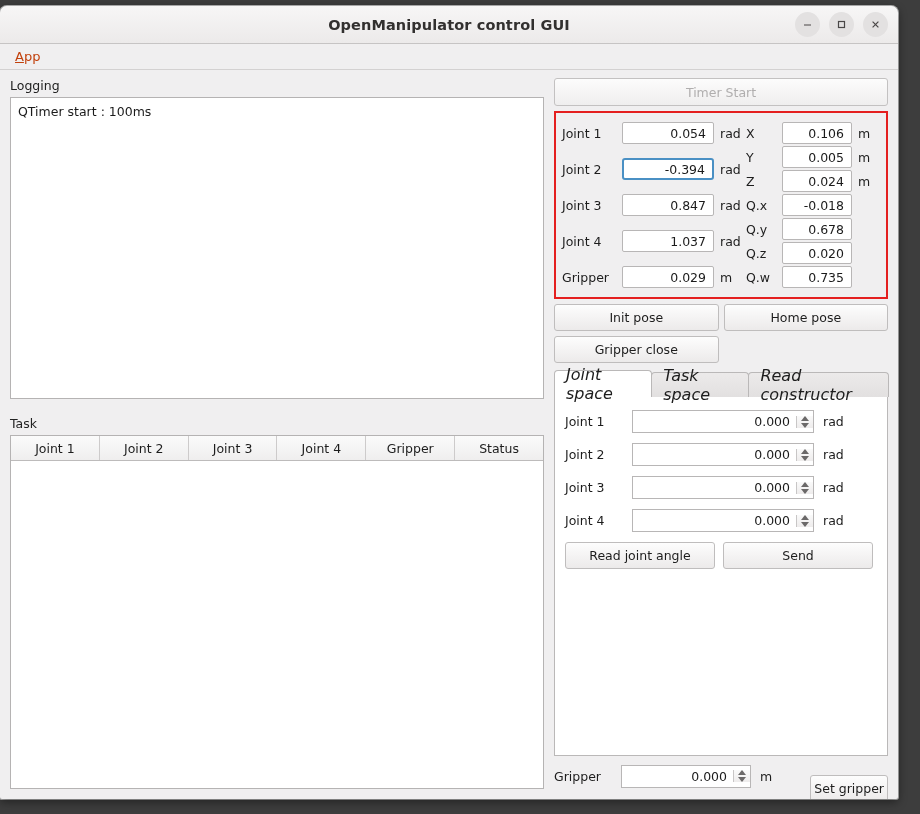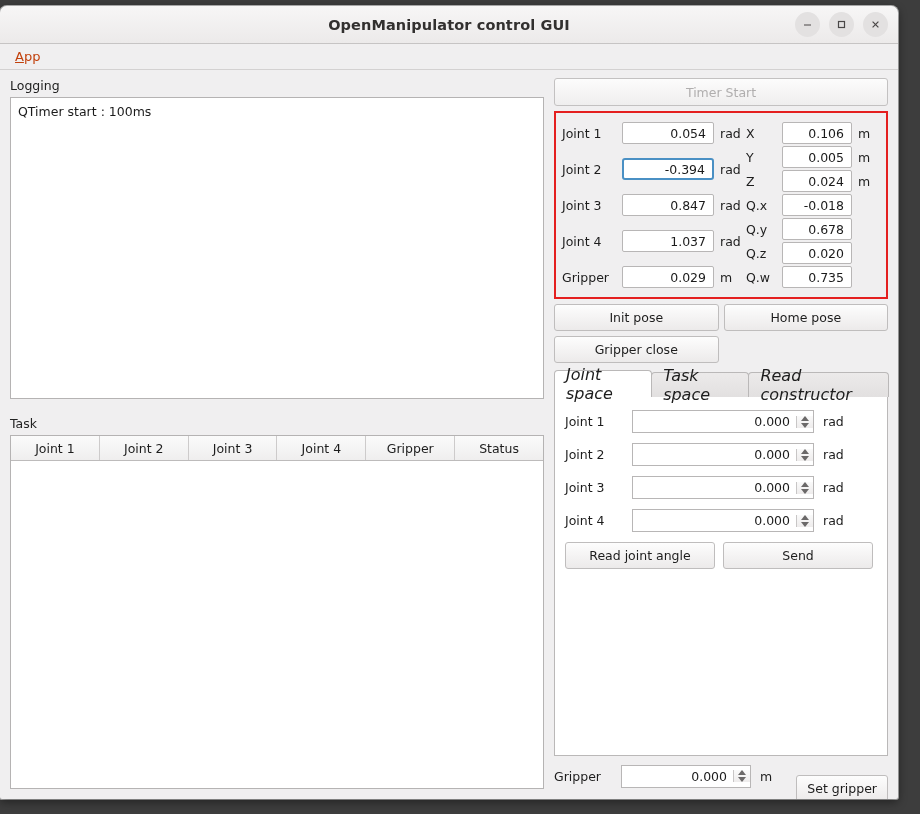--- a/index.html
+++ b/index.html
@@ -315,21 +315,21 @@
     display: flex;
     align-items: center;
     gap: 9px;
     margin-top: 7px;
     height: 26px;
   }
   #gripper-bar .spin-label { width: 58px; }
   #gripper-bar .spinbox { width: 130px; }
   #set-gripper-btn {
     margin-left: auto;
-    padding: 0 10px;
+    padding: 0 3px;
     height: 25px;
     margin-top: 24px;
   }
 </style>
 </head>
 <body>
 
 <div id="window">
 
   <div id="titlebar">

